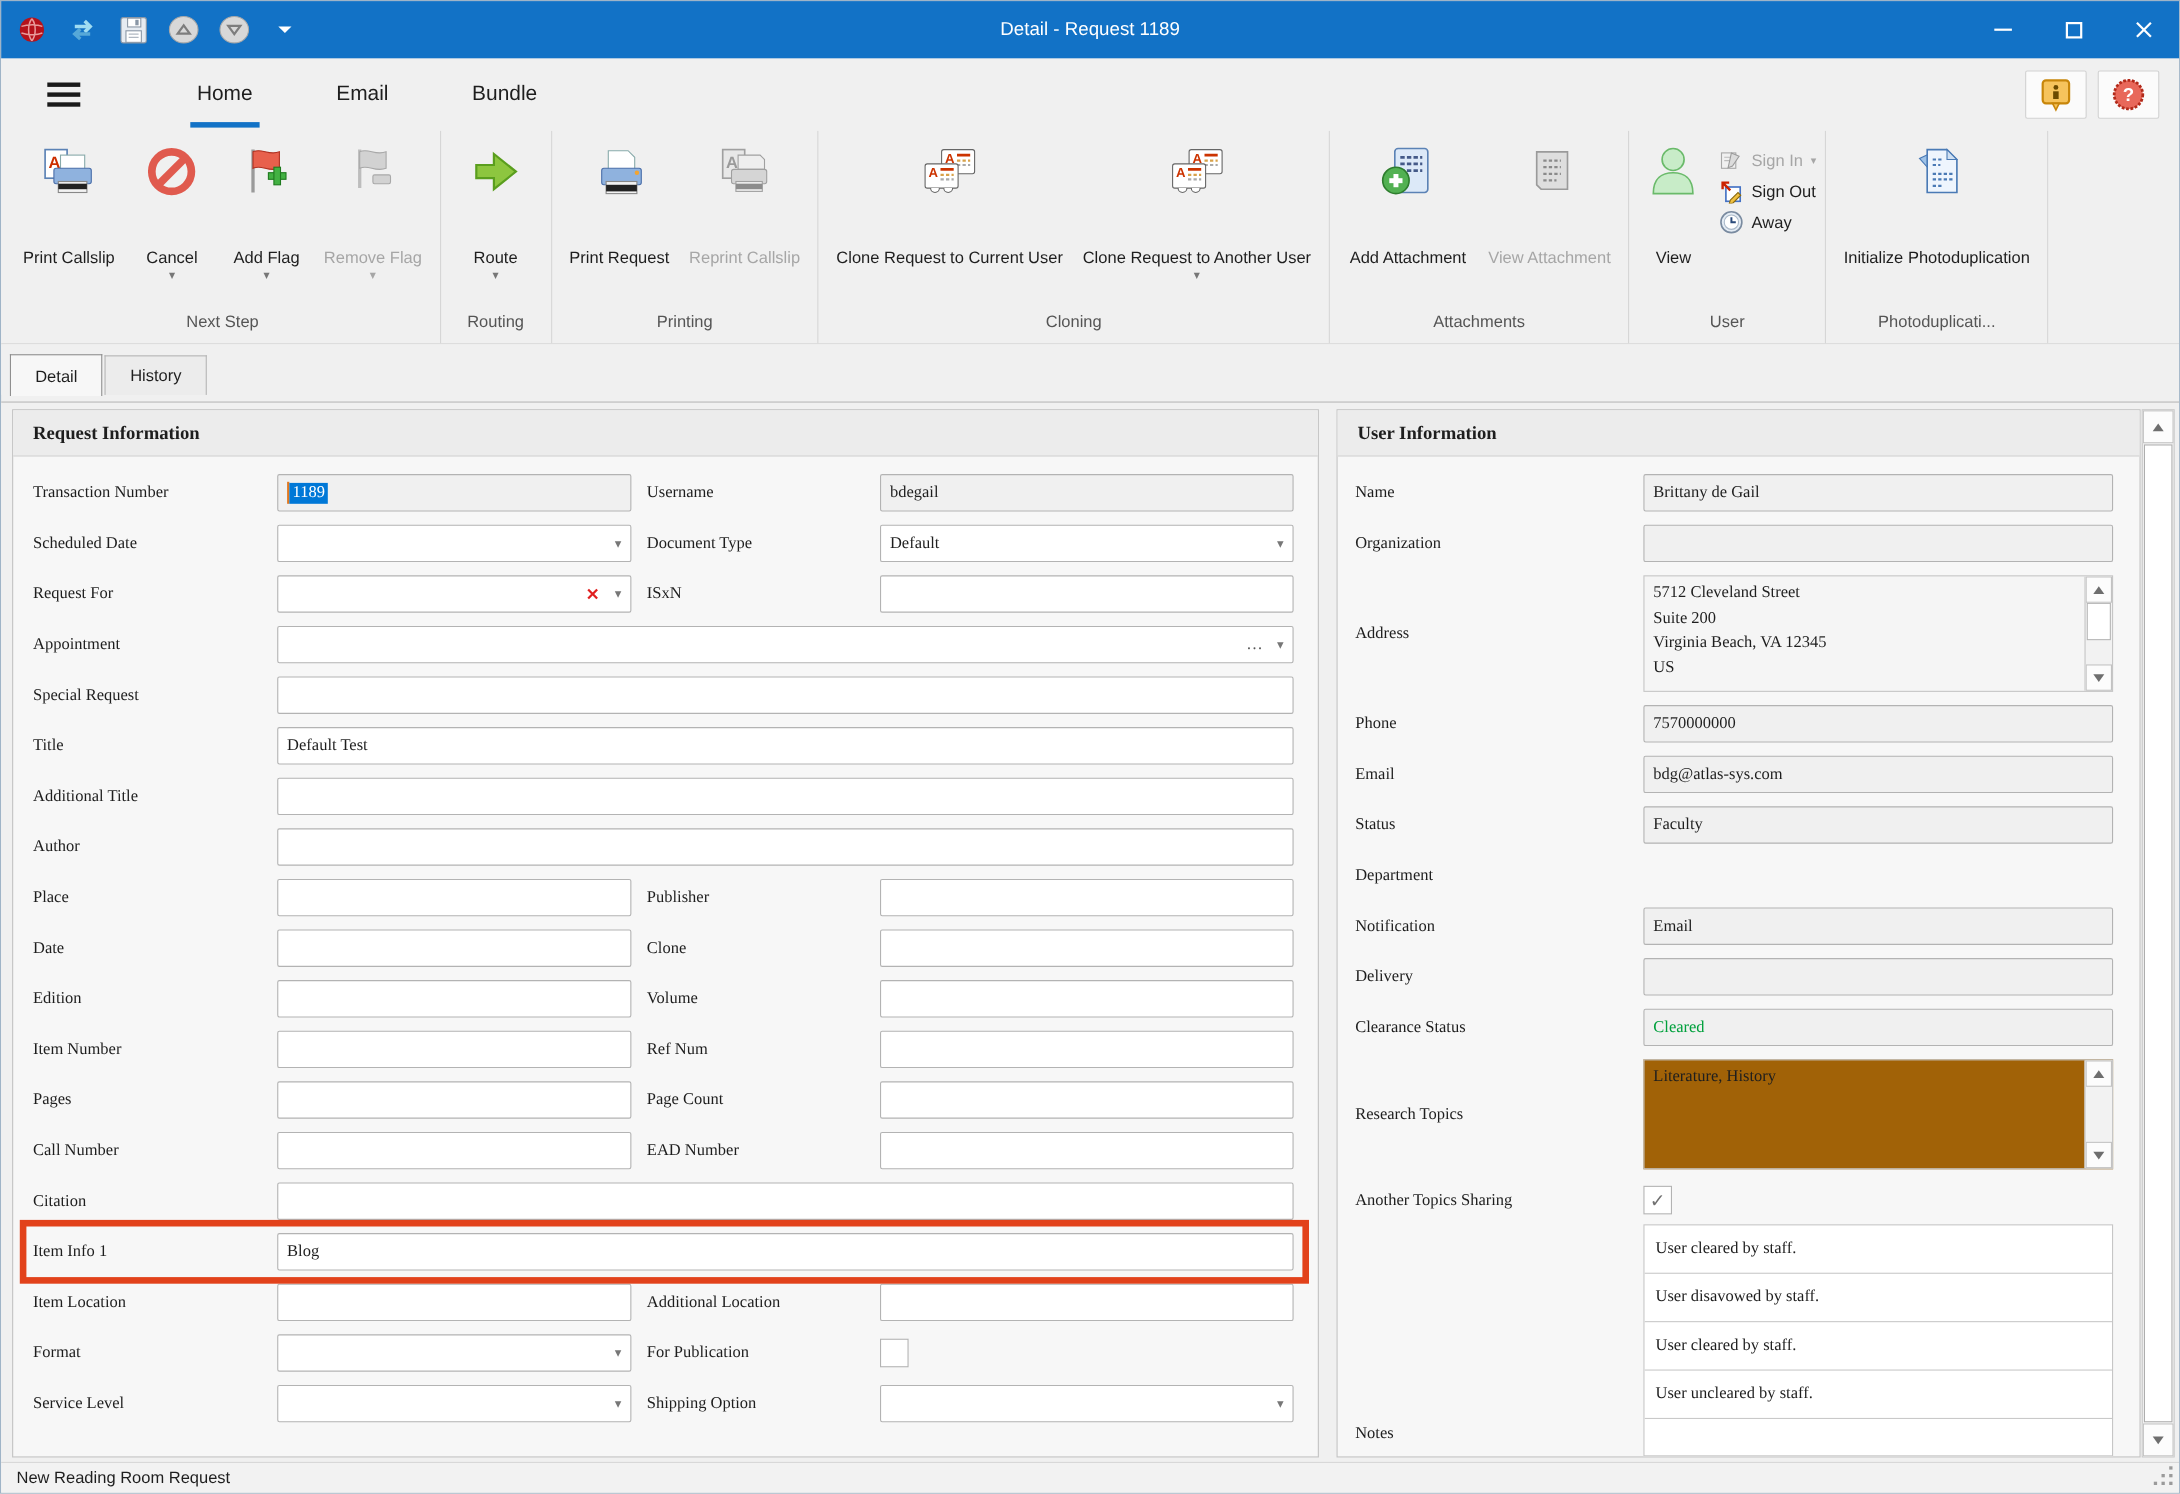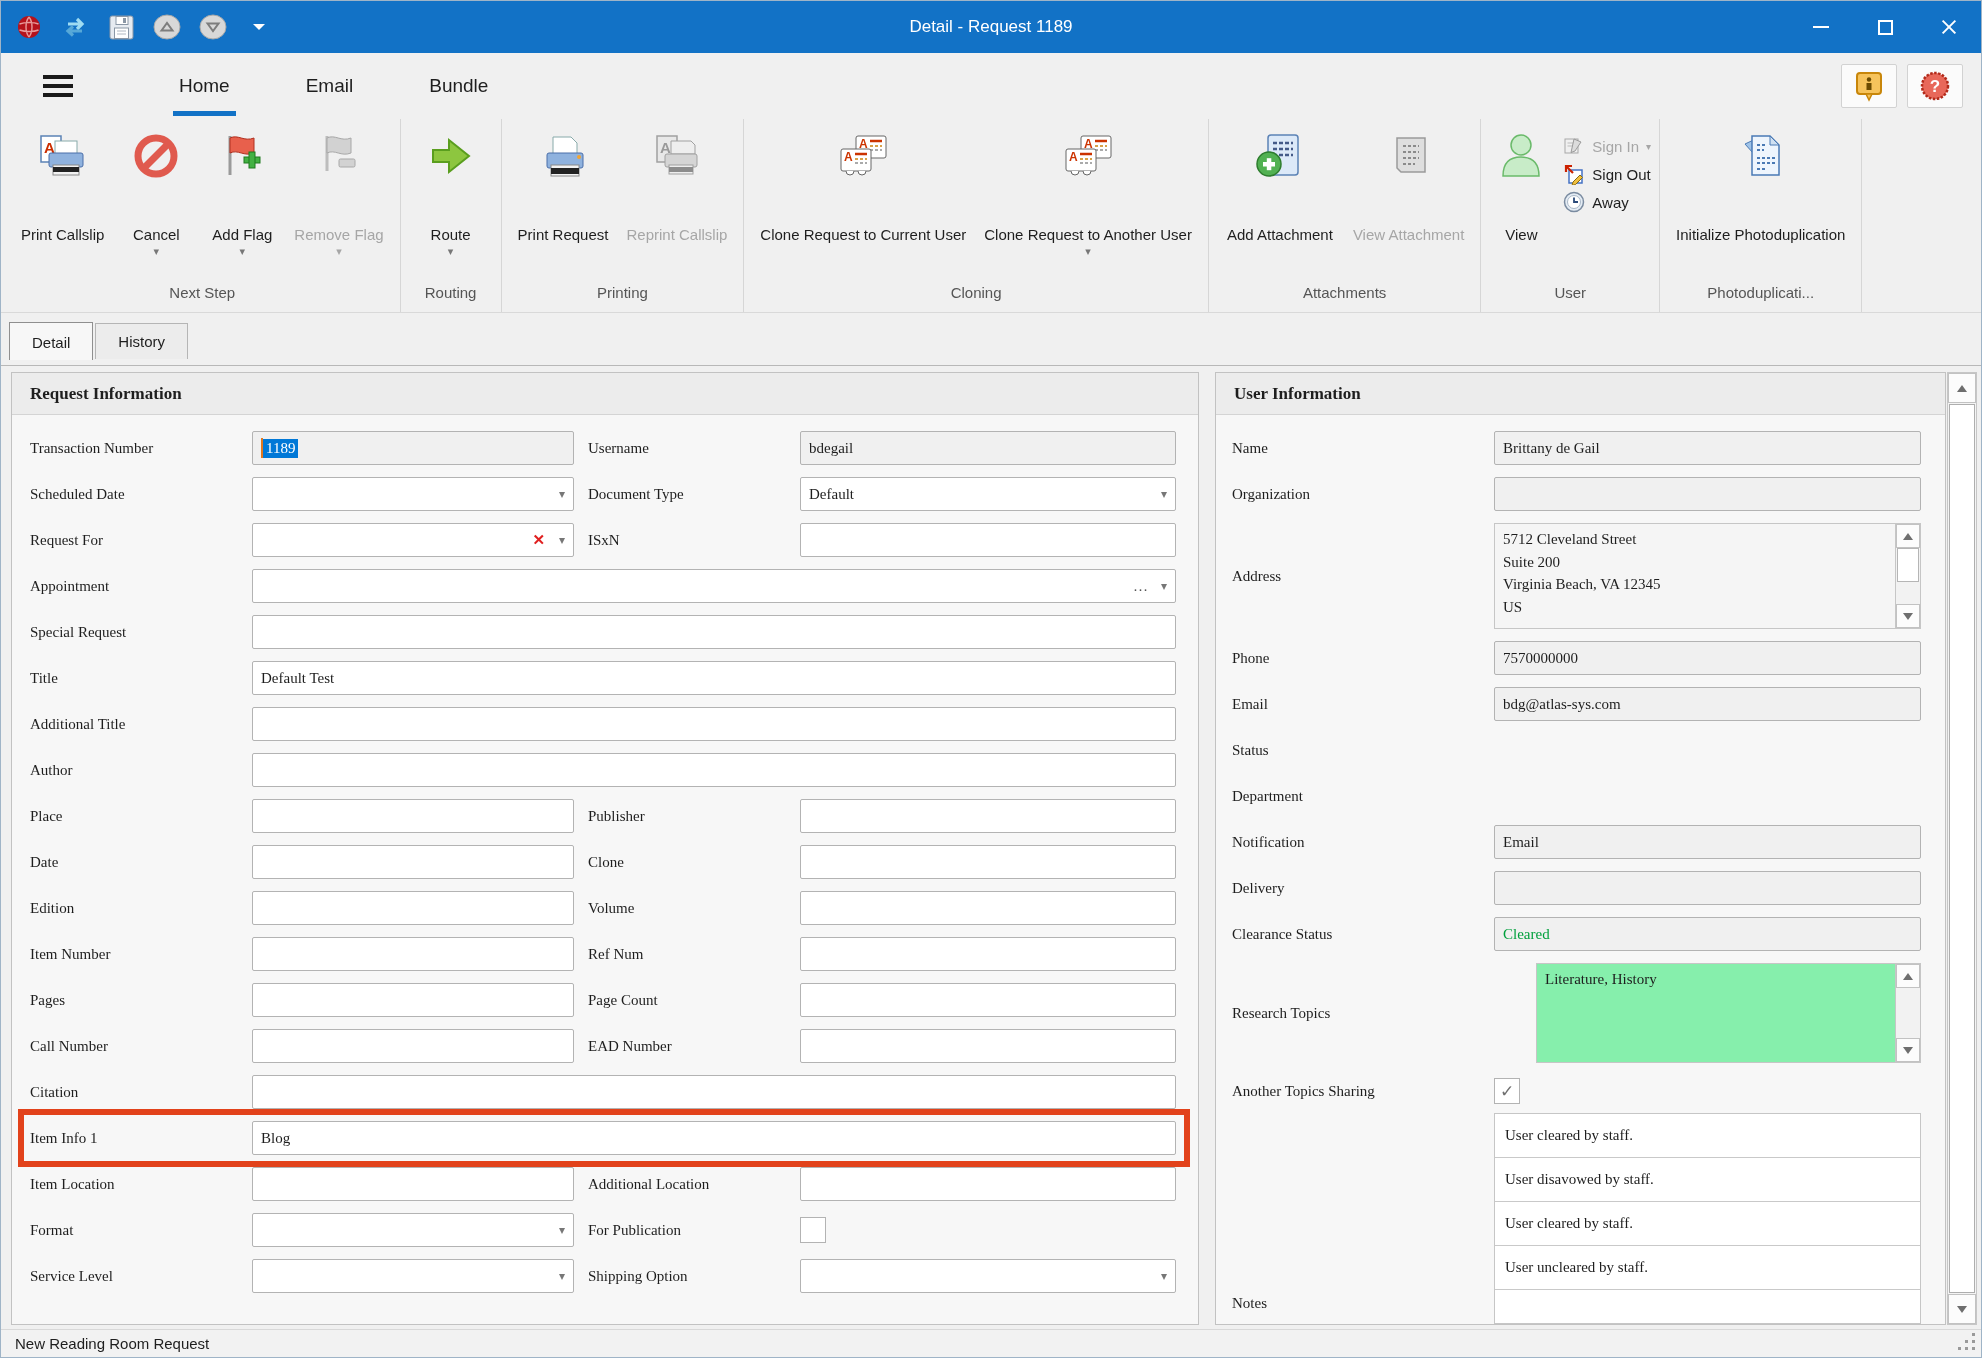--- a/index.html
+++ b/index.html
@@ -76,21 +76,21 @@
   .hl-box { position:absolute; left:6px; right:8px; top:-6px; bottom:-6px; border:6px solid #e2421b; pointer-events:none; z-index:5; }
 
   
   .urow { display:flex; align-items:center; padding:0 24px 0 16px; height:46px; }
   .ulbl { width:262px; flex:none; font-size:15px; color:#1e1e1e; }
   .ufld { flex:1; }
   .urow.addr { height:118px; }
   .urow.topics { height:112px; }
   .urow.share { height:44px; }
   .box { background:#f5f5f5; border:1px solid #c6c6c6; display:flex; align-items:stretch; }
-  .box.white { background:#86efac;margin-left:42px; }
+  .box.white { background:#a16207; }
   .addrbox { height:106px; }
   .topicbox { height:100px; }
   .box .text { flex:1; padding:4px 8px; font-size:15px; color:#1e1e1e; white-space:pre-line; line-height:1.5; overflow:hidden; }
   .sb { width:25px; border-left:1px solid #c6c6c6; background:#f2f2f2; display:flex; flex-direction:column; }
   .sbbtn { height:24px; flex:none; border:1px solid #c2c2c2; background:#fcfcfc; display:flex; align-items:center; justify-content:center; }
   .sbthumb { flex:none; height:34px; background:#fff; border:1px solid #b5b5b5; margin:0 1px; }
   .sbfill { flex:1; }
   .tri-up { width:0; height:0; border-left:5px solid transparent; border-right:5px solid transparent; border-bottom:7px solid #6e6e6e; }
   .tri-dn { width:0; height:0; border-left:5px solid transparent; border-right:5px solid transparent; border-top:7px solid #6e6e6e; }
   .green { color:#00a03c; }
@@ -699,20 +699,23 @@
 
         <div class="urow">
           <span class="ulbl">Email</span>
           <div class="fld ro ufld">
               <span class="val">bdg@atlas-sys.com</span>
             </div>
         </div>
 
         <div class="urow">
           <span class="ulbl">Status</span>
+          <div class="fld ro ufld">
+              <span class="val">Faculty</span>
+            </div>
         </div>
 
         <div class="urow">
           <span class="ulbl">Department</span>
         </div>
 
         <div class="urow">
           <span class="ulbl">Notification</span>
           <div class="fld ro ufld">
               <span class="val">Email</span>

